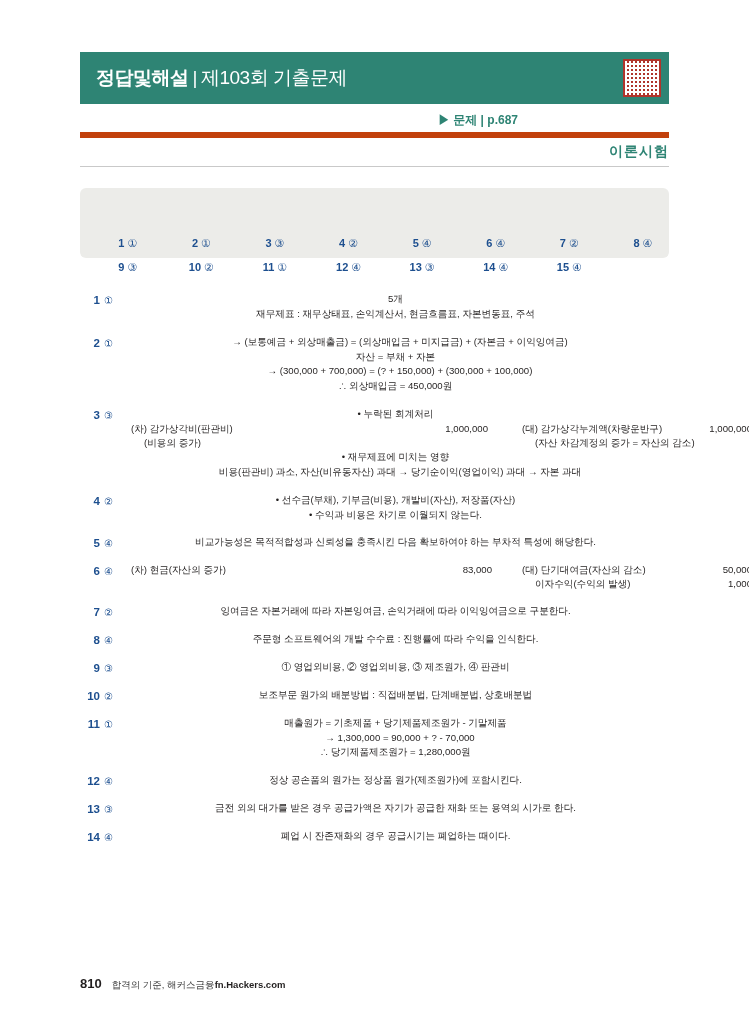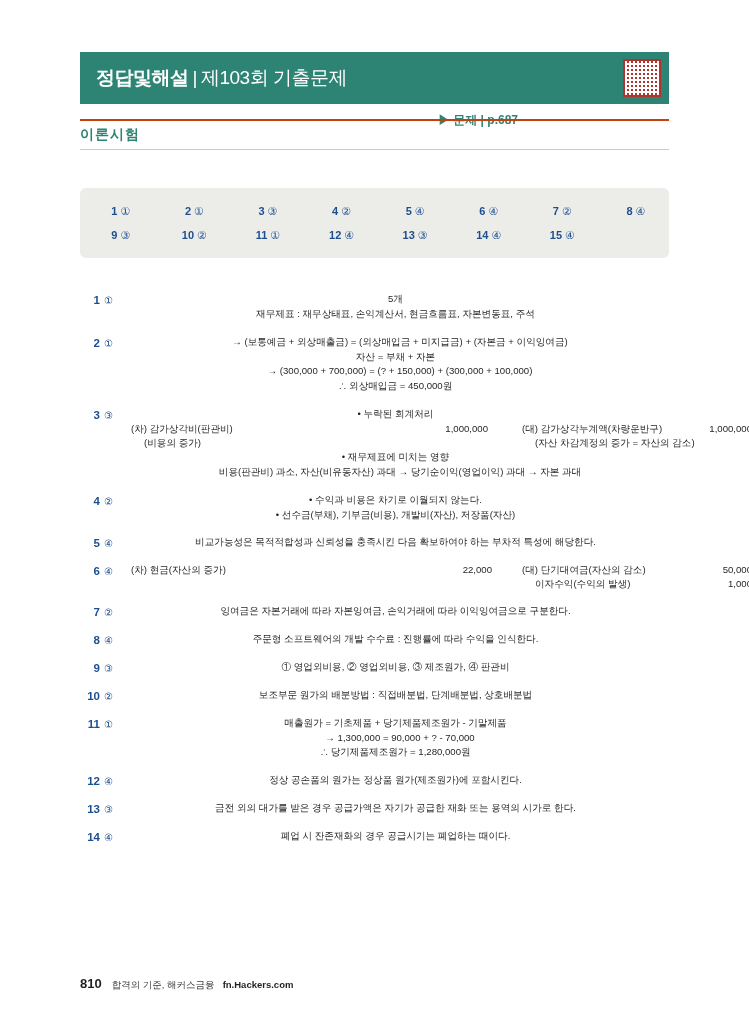--- a/index.html
+++ b/index.html
@@ -70,53 +70,54 @@
     top: 112px;
     font-size: 12px;
     color: #2e8474;
     font-weight: bold;
   }
 
   
   .section-title-wrap {
     position: absolute;
     left: 80px;
-    top: 119px;
+    top: 132px;
     width: 589px;
-    border-top: 2px solid #c2410c;
+    border-top: 6px solid #c2410c;
     border-bottom: 1px solid #c9c9c9;
     height: 28px;
     display: flex;
     align-items: center;
-    justify-content: flex-start;
+    justify-content: flex-end;
   }
   .section-title {
     color: #2e8474;
     font-size: 14px;
     font-weight: bold;
     letter-spacing: 1px;
   }
 
   
   .answer-box {
     position: absolute;
     left: 80px;
     top: 188px;
     width: 589px;
     height: 70px;
     background: #ecece9;
     border-radius: 6px;
   }
   .answer-row {
     position: absolute;
-    left: 4px;
+    left: 11px;
     width: 589px;
     display: flex;
     font-size: 11px;
     color: #1d4f8f;
+    margin-top: 32px;
   }
   .answer-row.r1 { top: 17px; }
   .answer-row.r2 { top: 41px; }
   .answer-cell {
     width: 73.6px;
     text-align: center;
     white-space: nowrap;
   }
   .answer-cell .num {
     font-weight: bold;
@@ -195,21 +196,21 @@
     align-items: baseline;
     font-size: 9.5px;
     color: #3a3a3a;
   }
   .footer .pageno {
     font-size: 13px;
     font-weight: bold;
     color: #221f1f;
     margin-right: 10px;
   }
-  .footer .slogan { margin-right: 8px; }
+  .footer .slogan { }
   .footer .brand { font-weight: bold; color: #221f1f; }
   .footer .brand .fn { font-weight: bold; }
 </style>
 </head>
 <body>
 
 <div class="page">
 
   <div class="header-band">
     <div class="header-title">
@@ -286,40 +287,40 @@
         </div>
         <div class="line">• 재무제표에 미치는 영향</div>
         <div class="line indent1">비용(판관비) 과소, 자산(비유동자산) 과대 → 당기순이익(영업이익) 과대 → 자본 과대</div>
       </div>
     </div>
 
     <div class="item">
       <div class="item-no">4</div>
       <div class="item-choice">②</div>
       <div class="item-body">
+        <div class="line">• 선수금(부채), 기부금(비용), 개발비(자산), 저장품(자산)</div>
         <div class="line">• 수익과 비용은 차기로 이월되지 않는다.</div>
-        <div class="line">• 선수금(부채), 기부금(비용), 개발비(자산), 저장품(자산)</div>
       </div>
     </div>
 
     <div class="item">
       <div class="item-no">5</div>
       <div class="item-choice">④</div>
       <div class="item-body">
         <div class="line">비교가능성은 목적적합성과 신뢰성을 충족시킨 다음 확보하여야 하는 부차적 특성에 해당한다.</div>
       </div>
     </div>
 
     <div class="item">
       <div class="item-no">6</div>
       <div class="item-choice">④</div>
       <div class="item-body">
         <div class="je2">
           <span class="dr">(차) 현금(자산의 증가)</span>
-          <span class="dr-amt">22,000</span>
+          <span class="dr-amt">83,000</span>
           <span class="cr">(대) 단기대여금(자산의 감소)</span>
           <span class="cr-amt">50,000</span>
         </div>
         <div class="je2">
           <span class="cr" style="left:413px">이자수익(수익의 발생)</span>
           <span class="cr-amt">1,000</span>
         </div>
       </div>
     </div>
 

